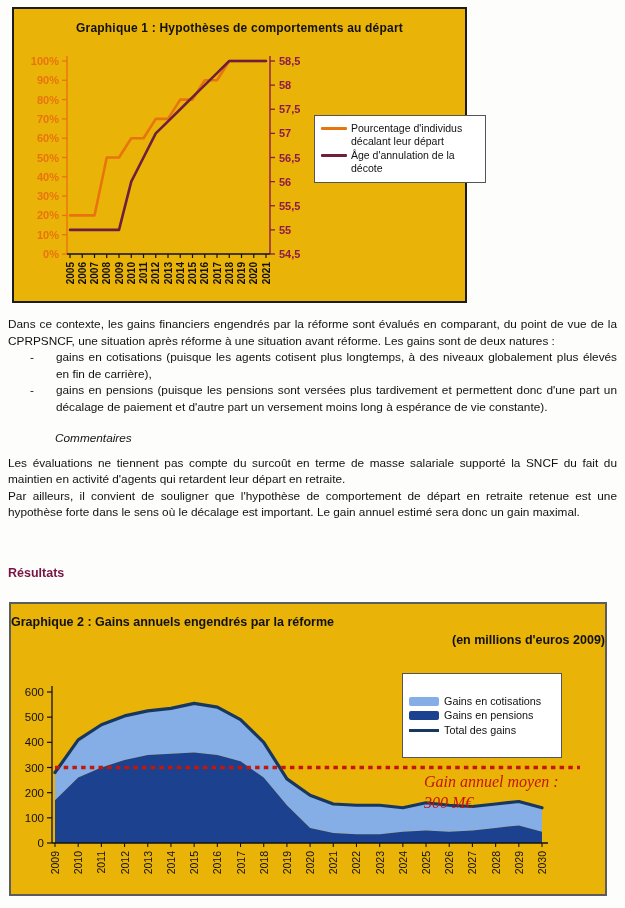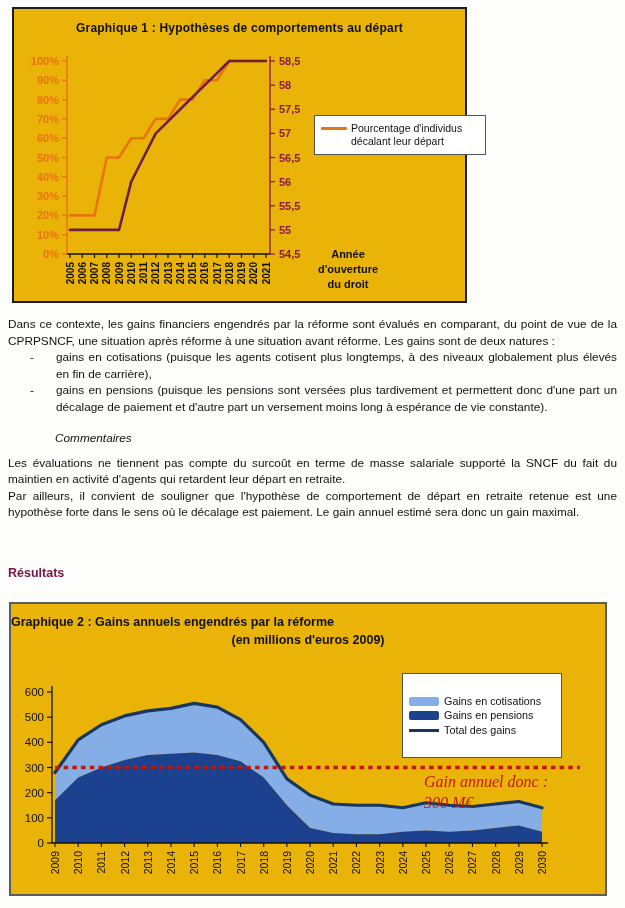--- a/index.html
+++ b/index.html
@@ -27,21 +27,21 @@
   .textflow p{margin:0;text-align:justify}
   .bullet{display:flex;margin:0}
   .bullet .dash{flex:0 0 26px;padding-left:22px}
   .bullet .btxt{flex:1;text-align:justify}
   .commentaires{font-style:italic;margin:15px 0 8px 47px}
   .resultats{font-weight:bold;font-size:12.5px;margin-top:44px}
   
   .c2{left:9px;top:602px;width:594px;height:290px;border:2px solid #5a5c5e}
   .c2-title{position:absolute;left:0;top:11px;width:100%;text-align:left;
     font-weight:bold;font-size:12.5px}
-  .c2-subtitle{position:absolute;left:0;top:29px;width:100%;text-align:center;
+  .c2-subtitle{position:absolute;left:0;top:29px;width:100%;text-align:right;
     font-weight:bold;font-size:12.5px}
   .c2 svg{position:absolute;left:0;top:0}
   .c2-legend{position:absolute;left:391px;top:69px;width:146px;background:#fff;
     border:1px solid #555;padding:19px 6px;font-size:10.8px;line-height:1.15}
   .lg2-row{display:flex;align-items:center;margin:2px 0}
   .lg2-area{flex:0 0 30px;height:9px;margin-right:5px;border-radius:2px}
   .lg2-strip{flex:0 0 30px;height:3px;margin-right:5px}
   .c2-annot{position:absolute;left:413px;top:168px;width:175px;
     font-family:"Liberation Serif",serif;font-style:italic;font-size:16px;line-height:1.3}
 </style>
@@ -129,41 +129,40 @@
       <line x1="252" y1="245" x2="252" y2="249" stroke="#111" stroke-width="1.2"></line>
       <text transform="translate(255.5,253) rotate(-90)" text-anchor="end" font-size="10" font-weight="600" fill="#111">2021</text>
       <polyline points="56,206.4 68.25,206.4 80.5,206.4 92.75,148.5 105,148.5 117.25,129.2 129.5,129.2 141.75,109.9 154,109.9 166.25,90.6 178.5,90.6 190.75,71.29999999999998 203,71.29999999999998 215.25,52 227.5,52 239.75,52 252,52" fill="none" stroke="#E8740E" stroke-width="2.6" stroke-linejoin="round" stroke-linecap="round"></polyline>
       <polyline points="56,220.875 68.25,220.875 80.5,220.875 92.75,220.875 105,220.875 117.25,172.625 129.5,148.5 141.75,124.375 154,112.3125 166.25,100.25 178.5,88.1875 190.75,76.125 203,64.0625 215.25,52 227.5,52 239.75,52 252,52" fill="none" stroke="#6E1F3E" stroke-width="2.6" stroke-linejoin="round" stroke-linecap="round"></polyline>
     </svg>
   <div class="c1-legend">
     <div class="lg-row">
       <span class="lg-line" style="background-color: rgb(232, 116, 14);"></span>
       <span class="lg-text">Pourcentage d'individus décalant leur départ</span>
     </div>
-  </div>
-  <div class="c1-note">
-    <div>Année</div>
-    <div>d'ouverture</div>
-    <div>du droit</div>
+    <div class="lg-row">
+      <span class="lg-line" style="background-color: rgb(110, 31, 62);"></span>
+      <span class="lg-text">Âge d'annulation de la décote</span>
+    </div>
   </div>
 </div>
 
 <div class="textflow">
   <p>Dans ce contexte, les gains financiers engendrés par la réforme sont évalués en comparant, du point de vue de la CPRPSNCF, une situation après réforme à une situation avant réforme. Les gains sont de deux natures :</p>
   <div class="bullet">
     <span class="dash">-</span>
     <span class="btxt">gains en cotisations (puisque les agents cotisent plus longtemps, à des niveaux globalement plus élevés en fin de carrière),</span>
   </div>
   <div class="bullet">
     <span class="dash">-</span>
     <span class="btxt">gains en pensions (puisque les pensions sont versées plus tardivement et permettent donc d'une part un décalage de paiement et d'autre part un versement moins long à espérance de vie constante).</span>
   </div>
   <div class="commentaires">Commentaires</div>
   <p>Les évaluations ne tiennent pas compte du surcoût en terme de masse salariale supporté la SNCF du fait du maintien en activité d'agents qui retardent leur départ en retraite.</p>
-  <p>Par ailleurs, il convient de souligner que l'hypothèse de comportement de départ en retraite retenue est une hypothèse forte dans le sens où le décalage est paiement. Le gain annuel estimé sera donc un gain maximal.</p>
+  <p>Par ailleurs, il convient de souligner que l'hypothèse de comportement de départ en retraite retenue est une hypothèse forte dans le sens où le décalage est important. Le gain annuel estimé sera donc un gain maximal.</p>
   <div class="resultats" style="color: rgb(122, 19, 67);">Résultats</div>
 </div>
 
 <div class="chart-frame c2">
   <div class="c2-title">Graphique 2 :  Gains annuels engendrés par la réforme</div>
   <div class="c2-subtitle">(en millions d'euros 2009)</div>
   <svg id="c2svg" viewBox="0 0 594 290" width="594" height="290">
       <polygon points="44,168.53333333333333 67.19047619047619,135.81666666666666 90.38095238095238,120.71666666666667 113.57142857142857,111.90833333333333 136.76190476190476,106.875 159.95238095238096,104.35833333333332 183.14285714285714,99.32499999999999 206.33333333333334,103.1 229.52380952380952,115.68333333333334 252.71428571428572,138.33333333333334 275.9047619047619,174.825 299.0952380952381,191.18333333333334 322.2857142857143,199.99166666666667 345.4761904761905,201.25 368.6666666666667,201.25 391.85714285714283,203.76666666666665 415.04761904761904,198.73333333333335 438.23809523809524,201.25 461.42857142857144,202.50833333333333 484.6190476190476,199.99166666666667 507.8095238095238,197.475 531,203.76666666666665 531,227.675 507.8095238095238,221.38333333333333 484.6190476190476,223.9 461.42857142857144,226.41666666666666 438.23809523809524,227.675 415.04761904761904,226.41666666666666 391.85714285714283,227.675 368.6666666666667,230.19166666666666 345.4761904761905,230.19166666666666 322.2857142857143,228.93333333333334 299.0952380952381,223.9 275.9047619047619,201.25 252.71428571428572,173.56666666666666 229.52380952380952,157.20833333333334 206.33333333333334,150.91666666666666 183.14285714285714,148.4 159.95238095238096,149.65833333333333 136.76190476190476,150.91666666666666 113.57142857142857,155.95 90.38095238095238,163.5 67.19047619047619,173.56666666666666 44,196.21666666666667" fill="#85AEE6" stroke="none"></polygon>
       <polygon points="44,196.21666666666667 67.19047619047619,173.56666666666666 90.38095238095238,163.5 113.57142857142857,155.95 136.76190476190476,150.91666666666666 159.95238095238096,149.65833333333333 183.14285714285714,148.4 206.33333333333334,150.91666666666666 229.52380952380952,157.20833333333334 252.71428571428572,173.56666666666666 275.9047619047619,201.25 299.0952380952381,223.9 322.2857142857143,228.93333333333334 345.4761904761905,230.19166666666666 368.6666666666667,230.19166666666666 391.85714285714283,227.675 415.04761904761904,226.41666666666666 438.23809523809524,227.675 461.42857142857144,226.41666666666666 484.6190476190476,223.9 507.8095238095238,221.38333333333333 531,227.675 531,239 44,239" fill="#1C418F" stroke="none"></polygon>
       <polyline points="44,168.53333333333333 67.19047619047619,135.81666666666666 90.38095238095238,120.71666666666667 113.57142857142857,111.90833333333333 136.76190476190476,106.875 159.95238095238096,104.35833333333332 183.14285714285714,99.32499999999999 206.33333333333334,103.1 229.52380952380952,115.68333333333334 252.71428571428572,138.33333333333334 275.9047619047619,174.825 299.0952380952381,191.18333333333334 322.2857142857143,199.99166666666667 345.4761904761905,201.25 368.6666666666667,201.25 391.85714285714283,203.76666666666665 415.04761904761904,198.73333333333335 438.23809523809524,201.25 461.42857142857144,202.50833333333333 484.6190476190476,199.99166666666667 507.8095238095238,197.475 531,203.76666666666665" fill="none" stroke="#17375E" stroke-width="3.2" stroke-linejoin="round" stroke-linecap="round"></polyline>
@@ -237,16 +236,16 @@
     <div class="lg2-row">
       <span class="lg2-area" style="background-color: rgb(28, 65, 143);"></span>
       <span>Gains en pensions</span>
     </div>
     <div class="lg2-row">
       <span class="lg2-strip" style="background-color: rgb(23, 55, 94);"></span>
       <span>Total des gains</span>
     </div>
   </div>
   <div class="c2-annot" style="color: rgb(195, 23, 11);">
-    <div>Gain annuel donc :</div>
+    <div>Gain annuel moyen :</div>
     <div>300 M€</div>
   </div>
 </div>
 
 </body></html>

